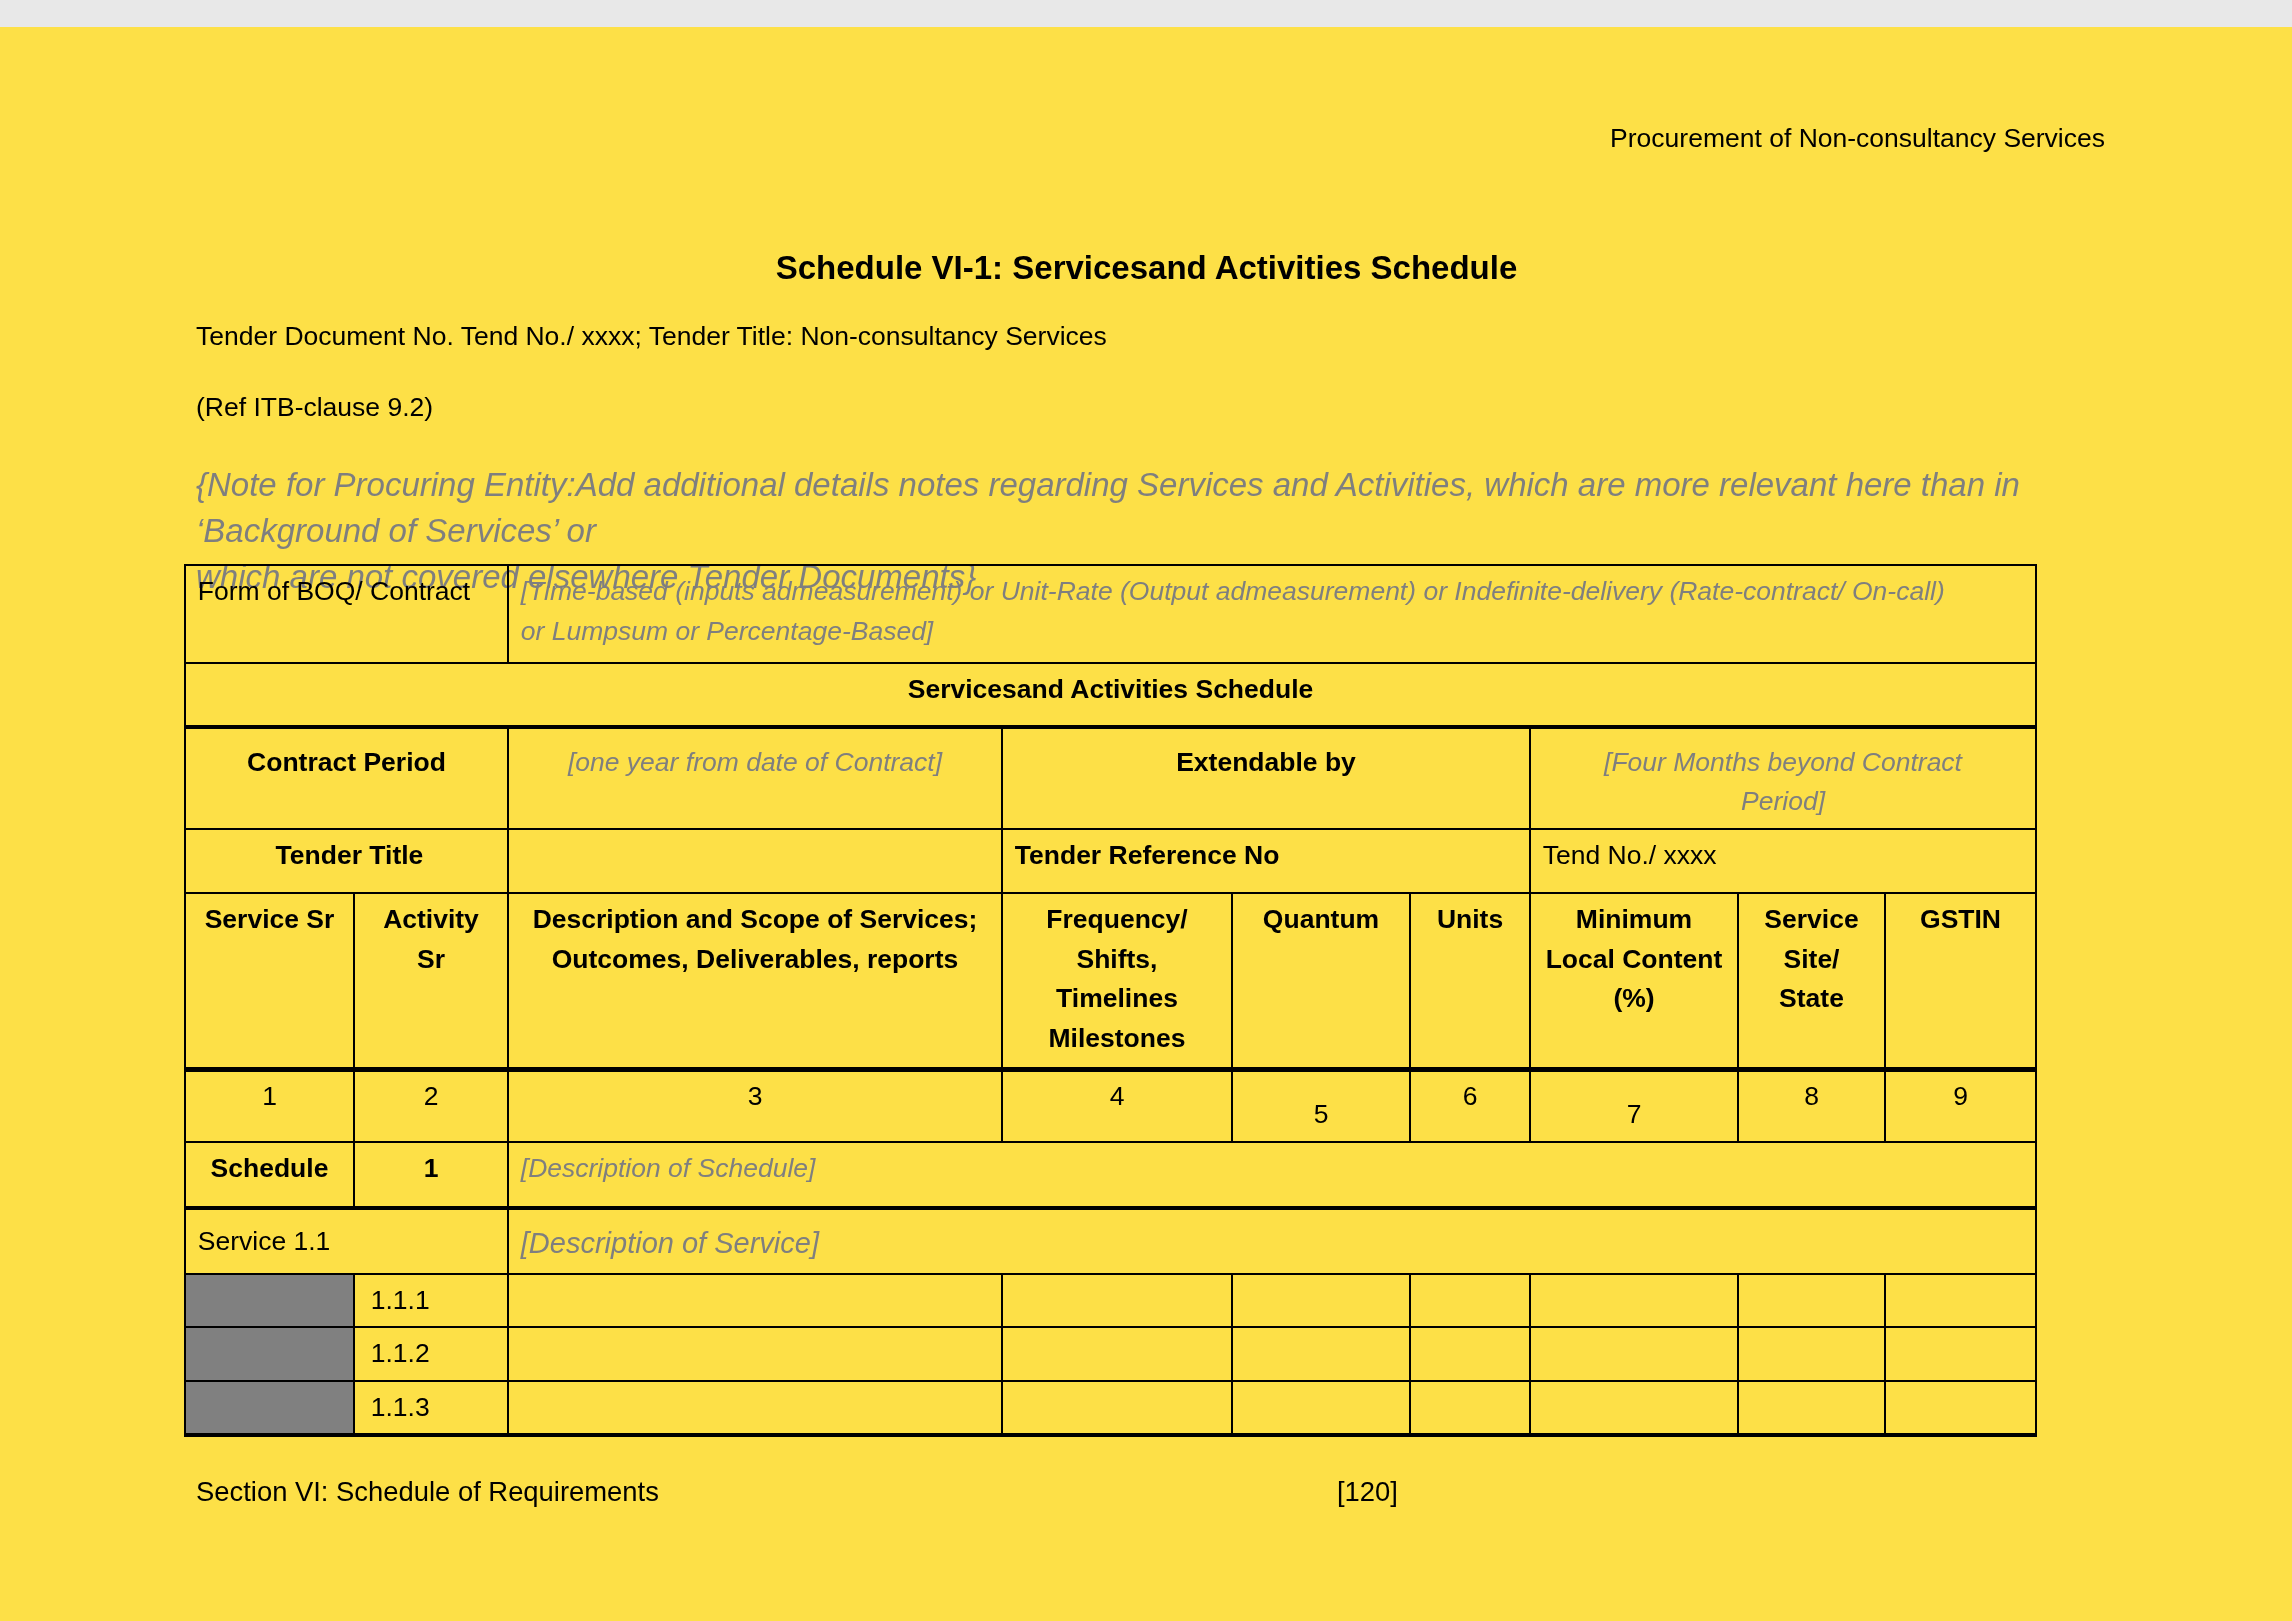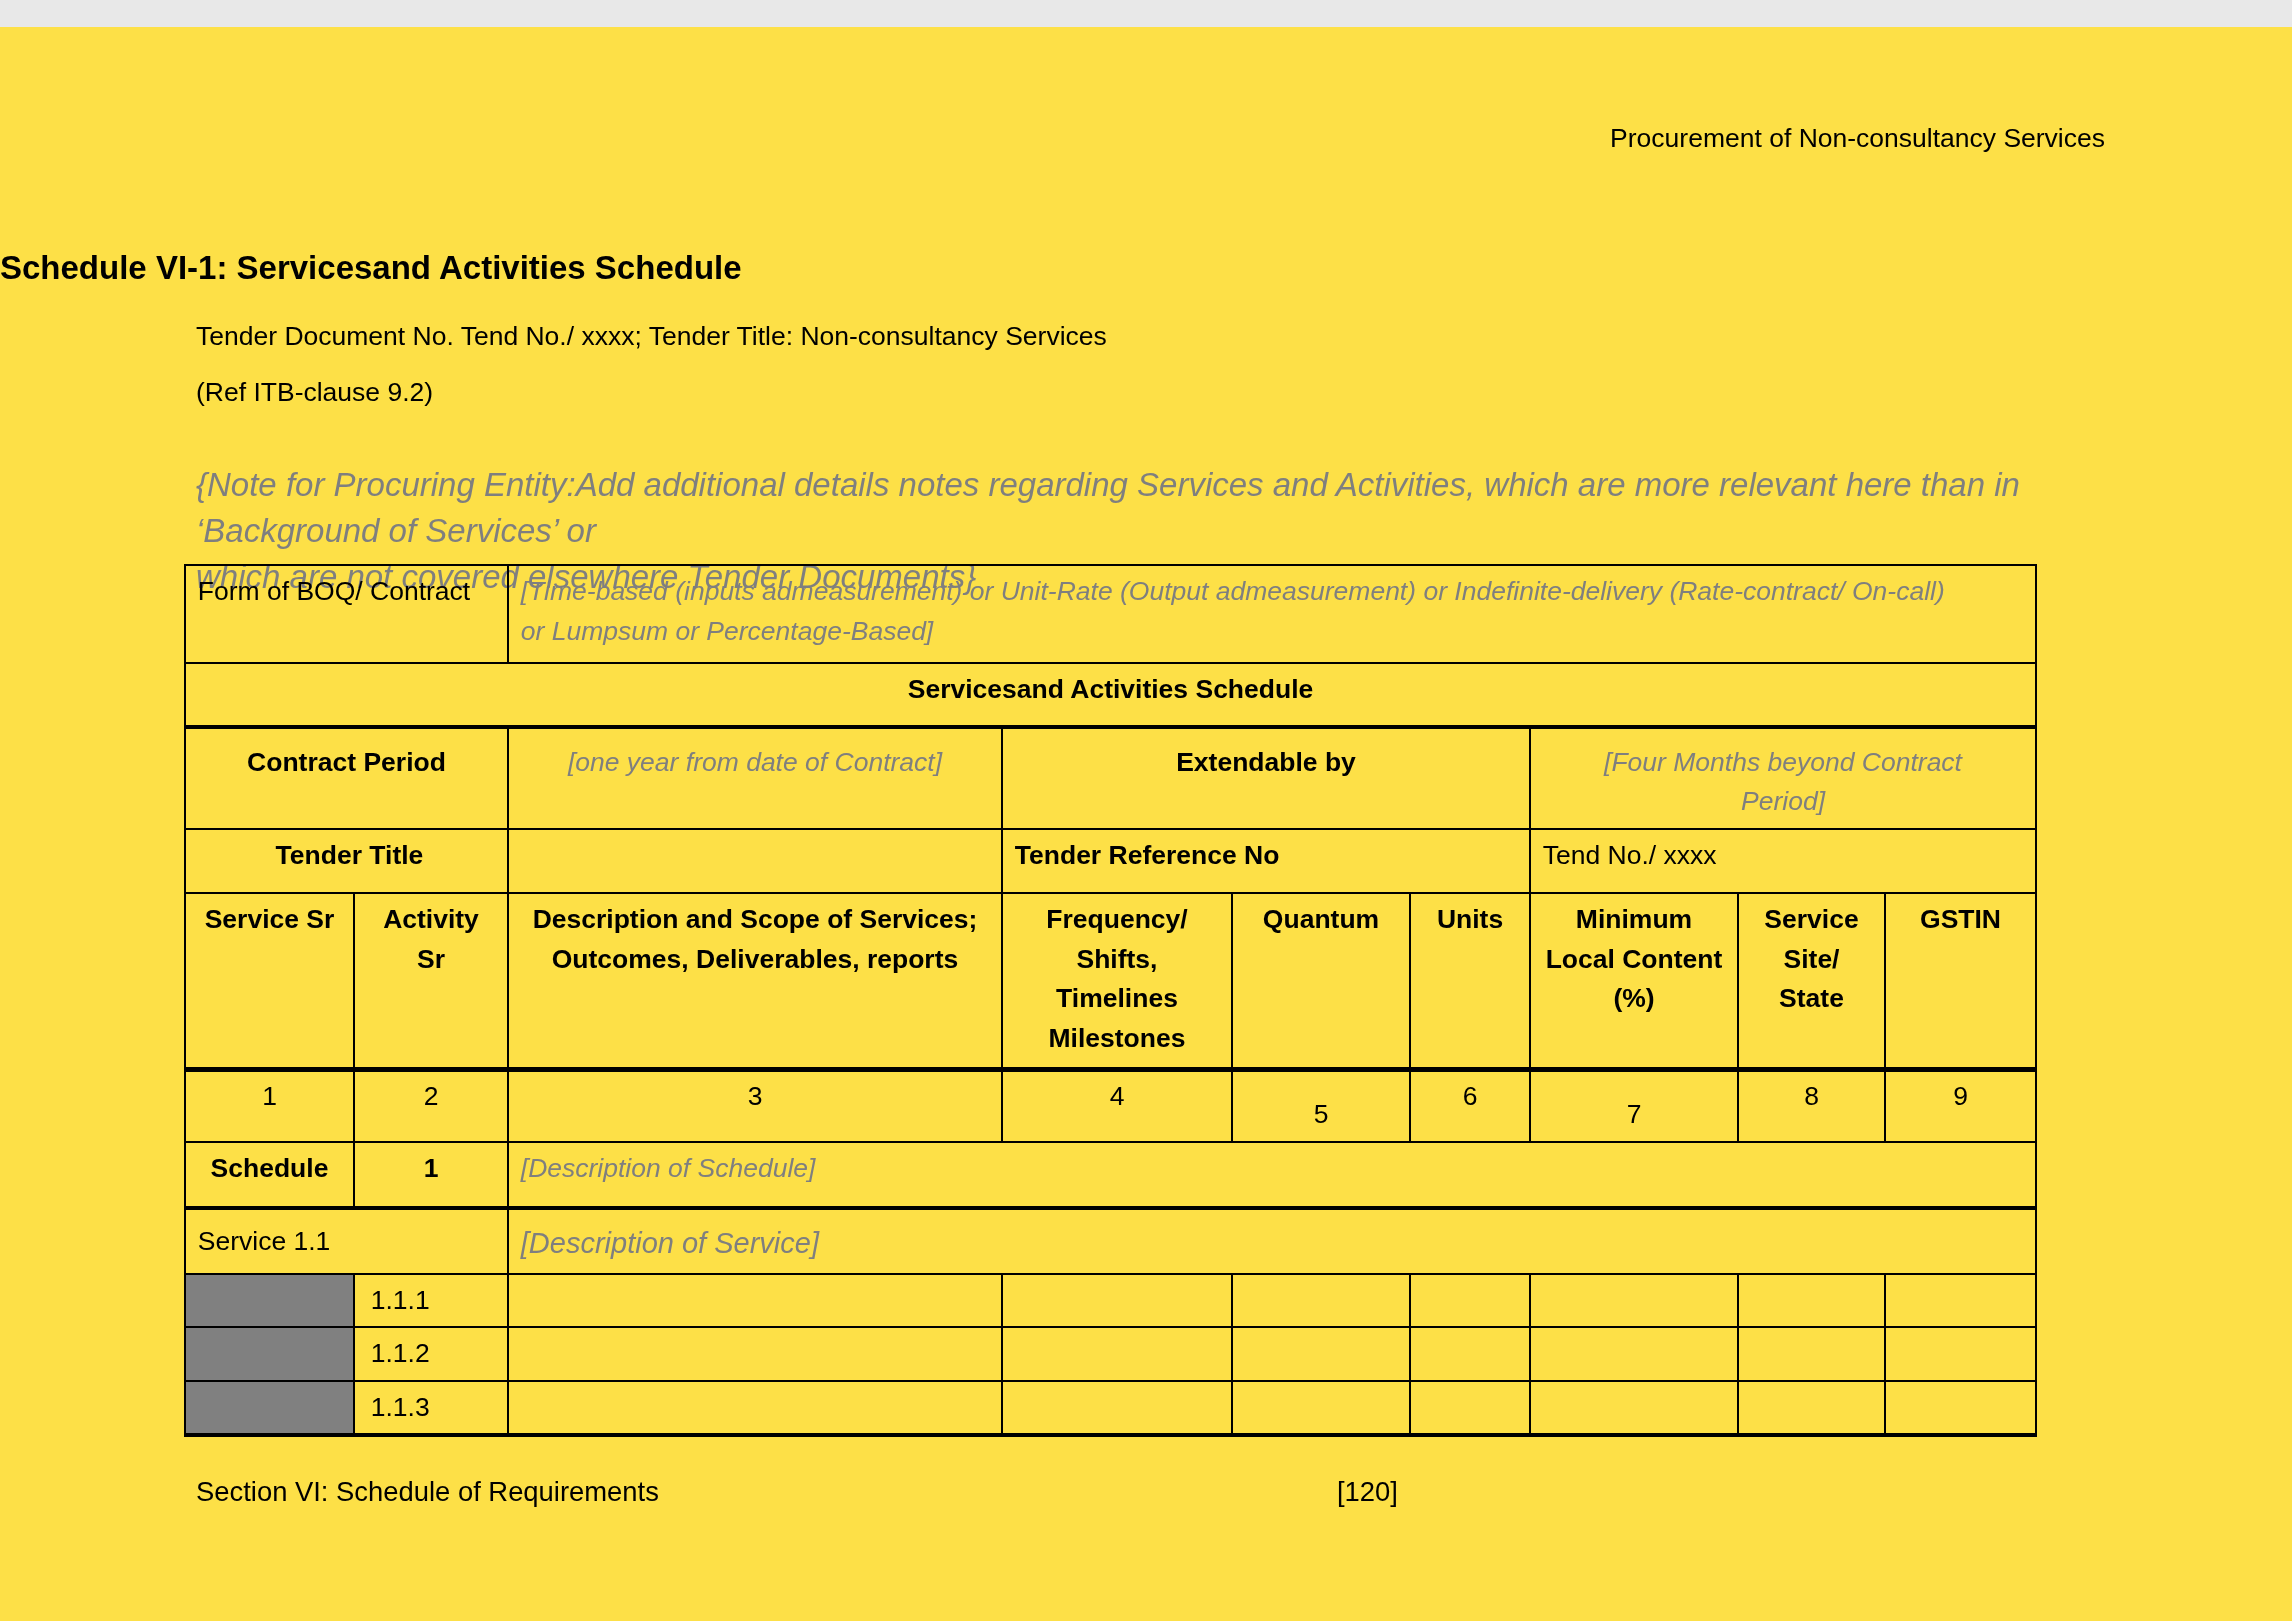--- a/index.html
+++ b/index.html
@@ -11,24 +11,24 @@
     color:#000;
     overflow:hidden;
     margin-top:27px;
   }
   .doc-header{
     position:absolute;top:96px;right:188px;
     font-size:26.5px;
   }
   .doc-title{
     position:absolute;top:222px;left:0;width:2293px;
-    font-size:33px;font-weight:bold;
+    text-align:center;font-size:33px;font-weight:bold;
   }
   .para1{position:absolute;top:294px;left:196px;font-size:26.5px;}
-  .para2{position:absolute;top:350px;left:196px;font-size:26.5px;}
+  .para2{position:absolute;top:365px;left:196px;font-size:26.5px;}
   .note{
     position:absolute;top:435px;left:196px;width:1921px;
     font-size:33px;font-style:italic;color:#7f7f7f;
     line-height:46px;white-space:pre-line;
   }
   table.main{
     position:absolute;left:184px;top:537px;width:1851px;
     border-collapse:collapse;table-layout:fixed;
     font-size:26.5px;
     border:2.9px solid #000;

